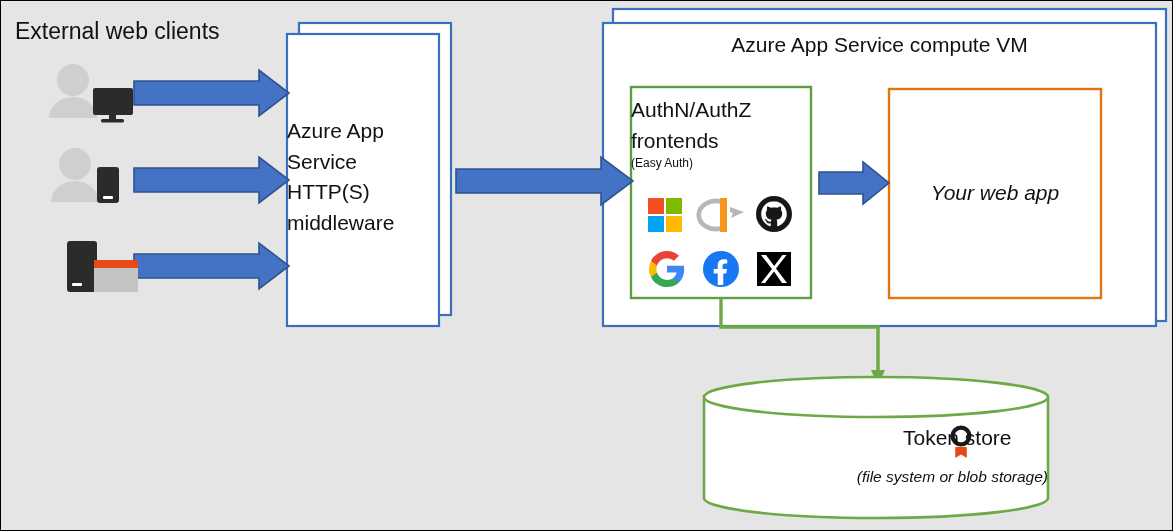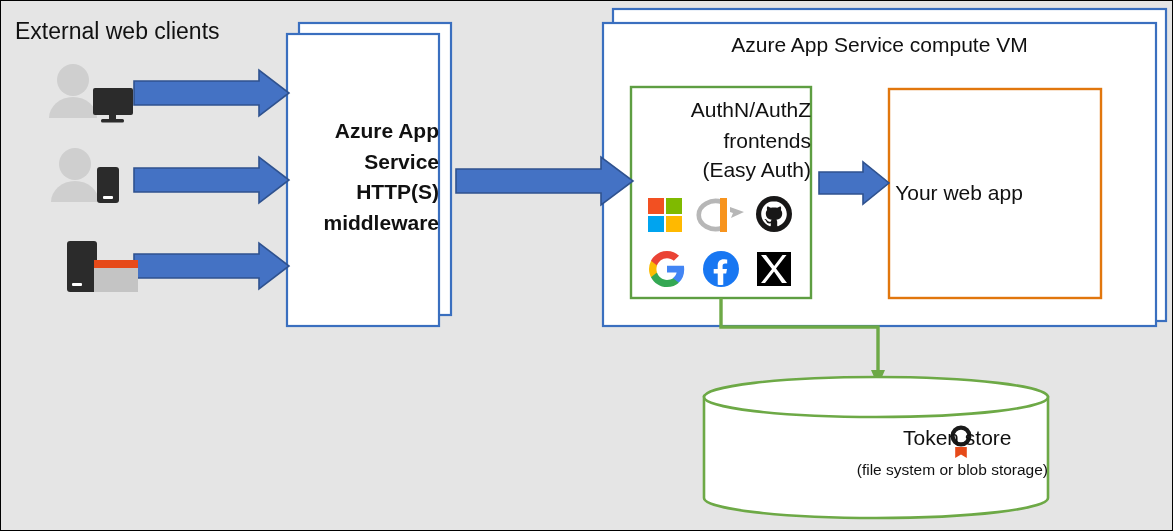--- a/index.html
+++ b/index.html
@@ -29,30 +29,29 @@
 
   
   .label-heading {
     position: absolute;
     font-size: 23px;
     color: #111111;
     white-space: nowrap;
   }
   .box-text {
     position: absolute;
-    text-align: right;
+    text-align: left;
     font-size: 21px;
     line-height: 1.46;
     color: #111111;
   }
   .box-text .sub {
-    font-size: 21px;
+    font-size: 12px;
     line-height: 1.3;
     display: block;
-    margin-left: 40px;
   }
   .vm-title {
     position: absolute;
     text-align: center;
     font-size: 21px;
     color: #111111;
     white-space: nowrap;
   }
   .webapp-text {
     position: absolute;
@@ -68,21 +67,22 @@
     color: #111111;
   }
   .cyl-text .main {
     font-size: 21px;
     display: inline-block;
     vertical-align: middle;
   }
   .cyl-text .sub {
     font-size: 15.5px;
     display: block;
-    margin-top: 10px;
+    margin-top: 17px;
+    font-style: italic;
   }
 
   
   .ms-logo { display: grid; grid-template-columns: 1fr 1fr; grid-template-rows: 1fr 1fr; gap: 2px; width: 34px; height: 34px; }
   .ms-q1 { background: #F25022; }
   .ms-q2 { background: #7FBA00; }
   .ms-q3 { background: #00A4EF; }
   .ms-q4 { background: #FFB900; }
 
   .badge-medal { display: inline-block; vertical-align: middle; margin-left: 6px; }
@@ -200,21 +200,21 @@
     </g>
 
     <g transform="translate(948,425)">
       <circle cx="12" cy="10" r="8.4" fill="none" stroke="#1A1A1A" stroke-width="4.2"></circle>
       <path d="M 6.2 21 h 11.6 v 11 l -5.8 -3.6 L 6.2 32 Z" fill="#E64A19"></path>
     </g>
   </svg>
 
   <div class="label-heading" style="left:14px; top:17px;">External web clients</div>
 
-  <div class="box-text" style="left:286px; top:115px; width:152px;font-weight:bold;">
+  <div class="box-text" style="left:286px; top:115px; width:152px;">
     <span>Azure App</span><br>
     <span>Service</span><br>
     <span>HTTP(S)</span><br>
     <span>middleware</span>
   </div>
 
   <div class="vm-title" style="left:602px; top:32px; width:553px;">Azure App Service compute VM</div>
 
   <div class="box-text" style="left:630px; top:94px; width:180px;">
     <span>AuthN/AuthZ</span><br>
@@ -224,21 +224,21 @@
 
   <div class="abs" style="left:647px; top:197px;">
     <div class="ms-logo">
       <div class="ms-q1"></div>
       <div class="ms-q2"></div>
       <div class="ms-q3"></div>
       <div class="ms-q4"></div>
     </div>
   </div>
 
-  <div class="webapp-text" style="left:852px; top:180px; width:212px;">Your web app</div>
+  <div class="webapp-text" style="left:888px; top:180px; width:212px;font-style:italic;">Your web app</div>
 
   <div class="cyl-text" style="left:703px; top:424px; width:344px;">
     <span class="main">Token store</span>
     <span class="badge-medal" style="width:26px;height:26px;"></span>
     <span class="sub">(file system or blob storage)</span>
   </div>
 
 </div>
 
 </body></html>

